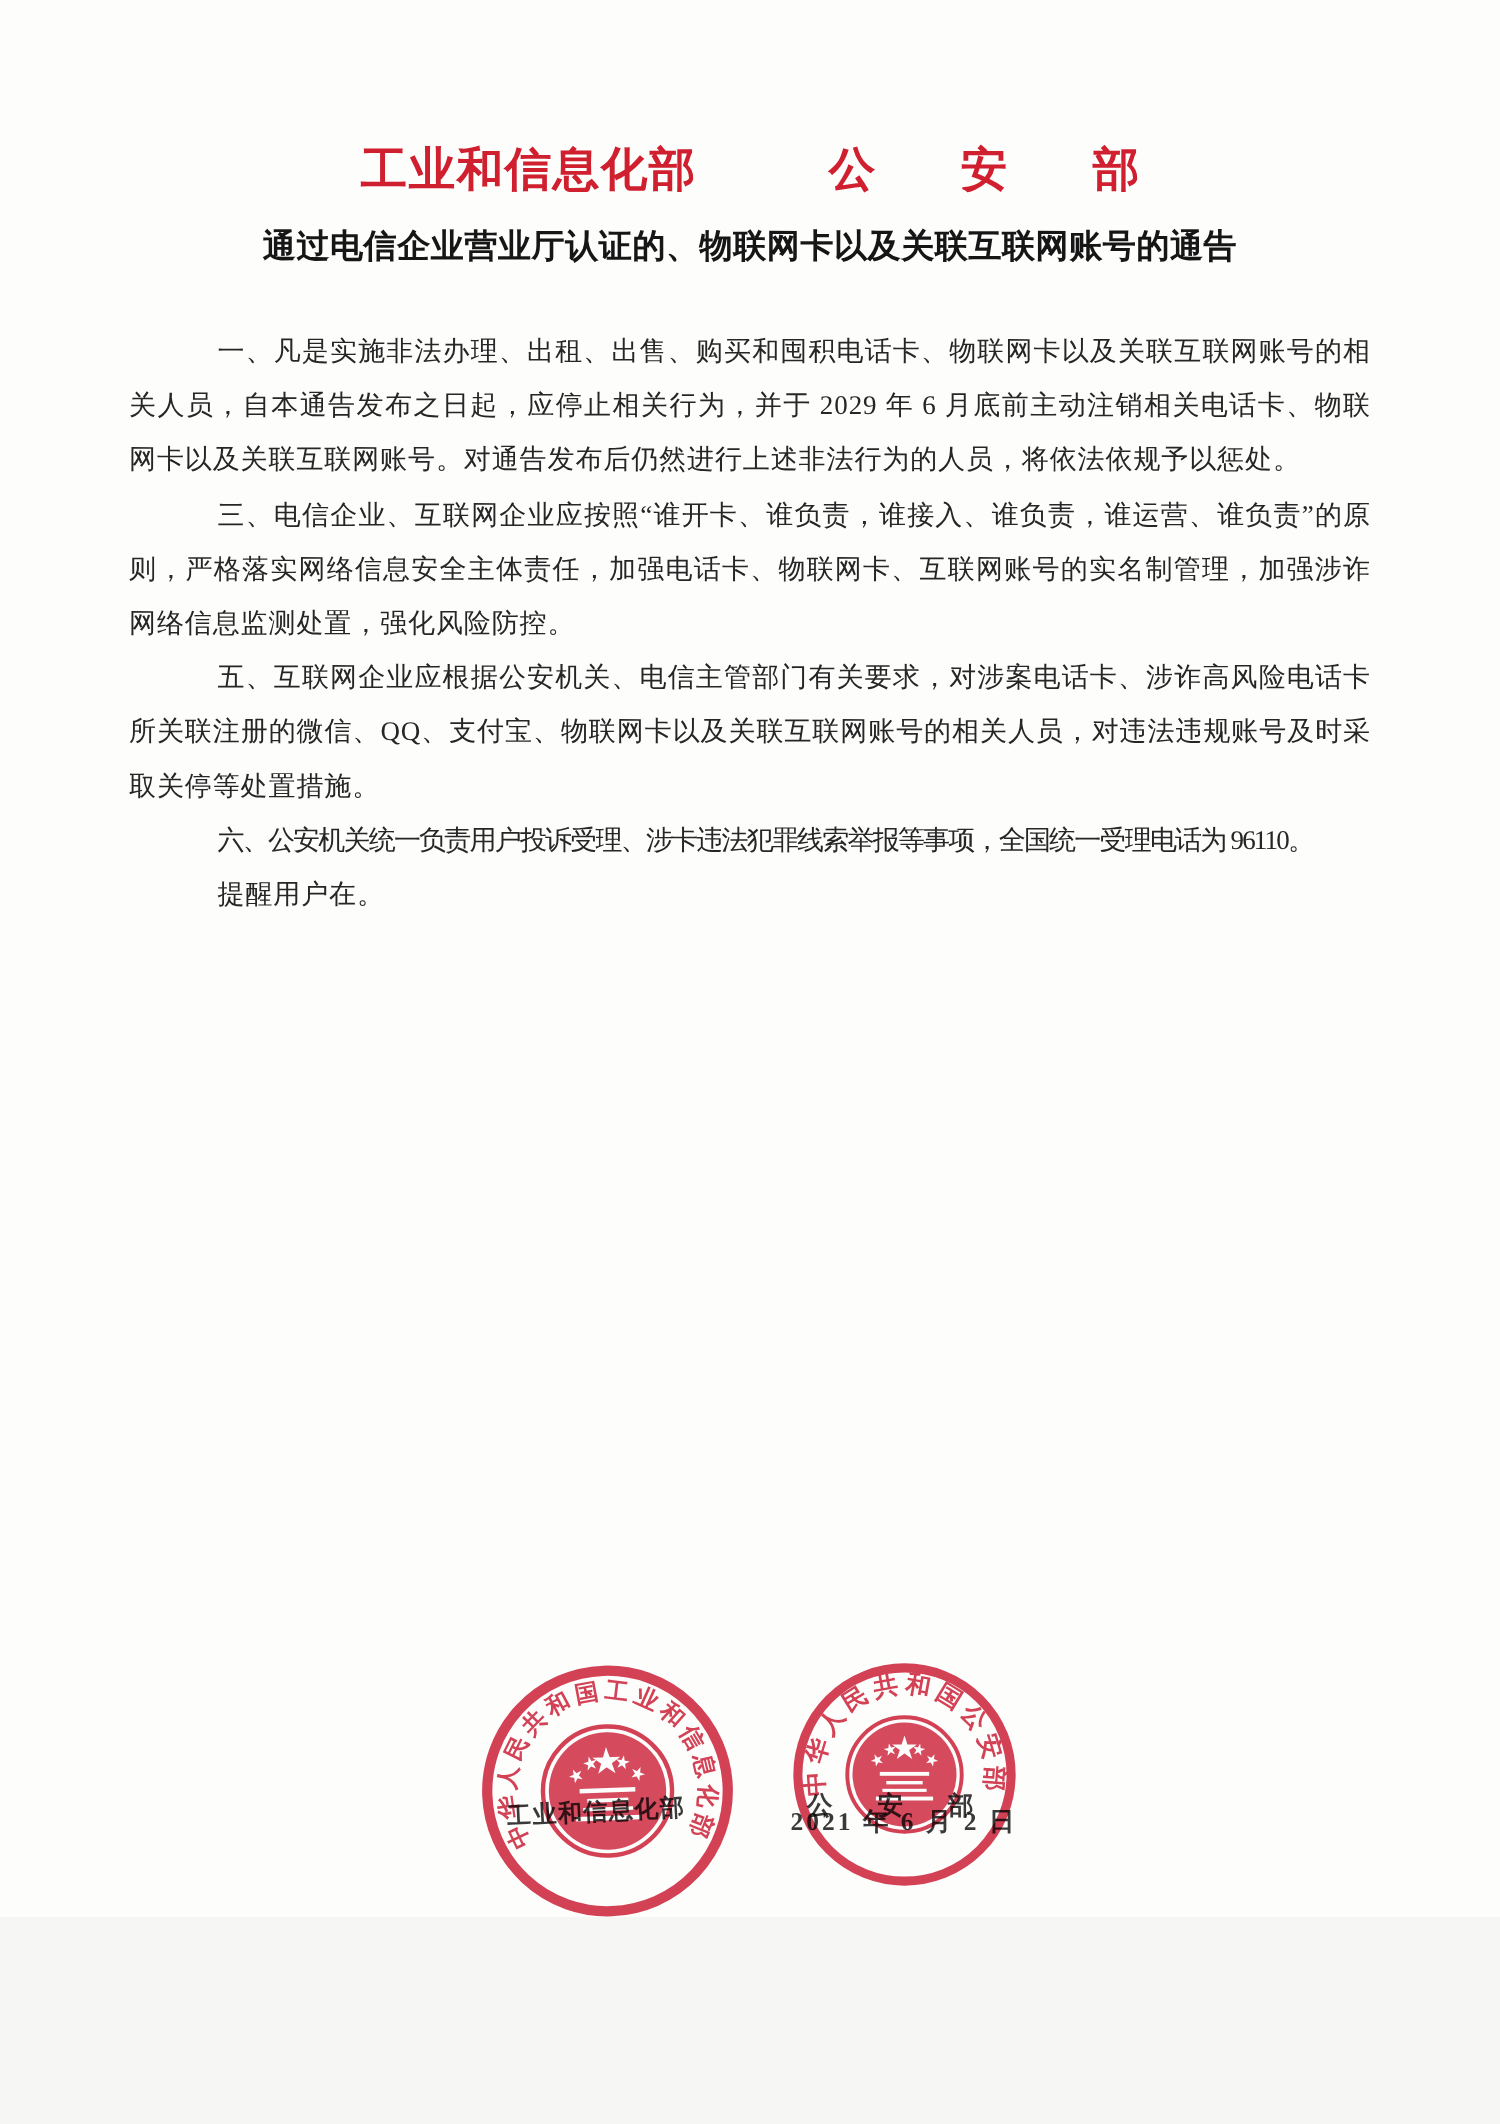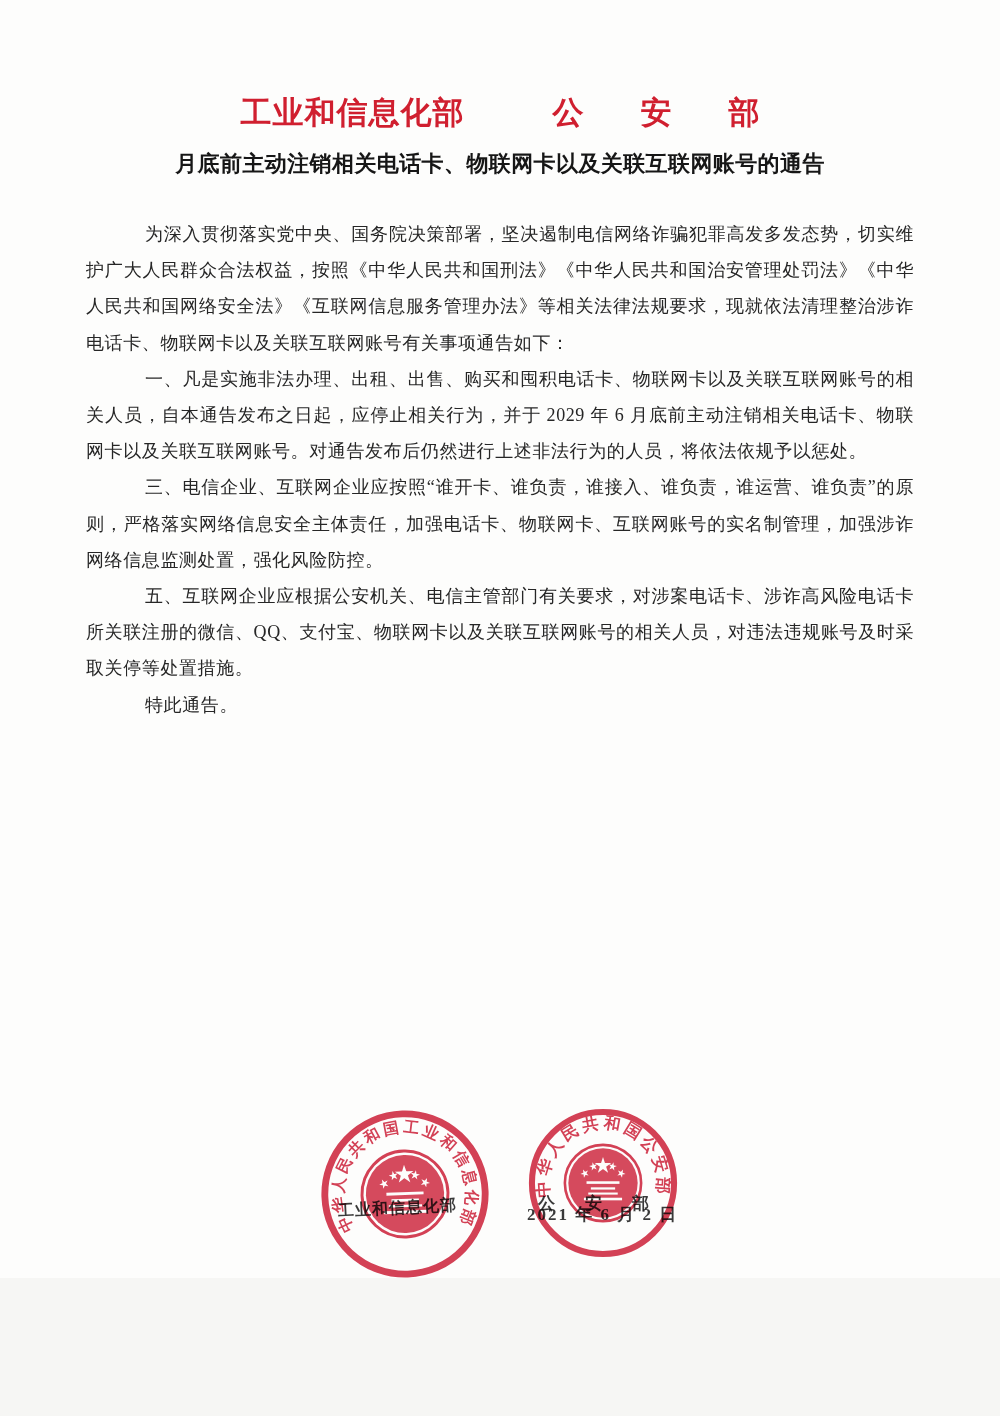--- a/index.html
+++ b/index.html
@@ -94,28 +94,28 @@
         <rect x="-22" y="17" width="44" height="3" fill="#ffffff"></rect>
       </g>
     </defs>
   </svg>
 
   <div class="doc-header">
     <span class="ministry">工业和信息化部</span>
     <span class="ministry spaced">公安部</span>
   </div>
 
-  <h1 class="doc-title">月底前主动注销相关电话卡、物联网卡以及关联互联网账号的通告</h1>
+  <h1 class="doc-title">通过电信企业营业厅认证的、物联网卡以及关联互联网账号的通告</h1>
 
   <div class="doc-body">
-    <p>为深入贯彻落实党中央、国务院决策部署，坚决遏制电信网络诈骗犯罪高发多发态势，切实维护广大人民群众合法权益，按照《中华人民共和国刑法》《中华人民共和国治安管理处罚法》《中华人民共和国网络安全法》《互联网信息服务管理办法》等相关法律法规要求，现就依法清理整治涉诈电话卡、物联网卡以及关联互联网账号有关事项通告如下：</p>
     <p>一、凡是实施非法办理、出租、出售、购买和囤积电话卡、物联网卡以及关联互联网账号的相关人员，自本通告发布之日起，应停止相关行为，并于 2029 年 6 月底前主动注销相关电话卡、物联网卡以及关联互联网账号。对通告发布后仍然进行上述非法行为的人员，将依法依规予以惩处。</p>
     <p>三、电信企业、互联网企业应按照“谁开卡、谁负责，谁接入、谁负责，谁运营、谁负责”的原则，严格落实网络信息安全主体责任，加强电话卡、物联网卡、互联网账号的实名制管理，加强涉诈网络信息监测处置，强化风险防控。</p>
     <p>五、互联网企业应根据公安机关、电信主管部门有关要求，对涉案电话卡、涉诈高风险电话卡所关联注册的微信、QQ、支付宝、物联网卡以及关联互联网账号的相关人员，对违法违规账号及时采取关停等处置措施。</p>
-    <p>特此通告。</p>
+    <p class="tight">六、公安机关统一负责用户投诉受理、涉卡违法犯罪线索举报等事项，全国统一受理电话为 96110。</p>
+    <p>提醒用户在。</p>
   </div>
 
   <svg class="seal seal-left" viewBox="-90 -90 180 180">
     <circle class="seal-ring" r="82"></circle>
     <use href="#emblem"></use>
     <text class="ring-text rt-left">
       <textPath href="#arc" startOffset="50%">中华人民共和国工业和信息化部</textPath>
     </text>
   </svg>
 

